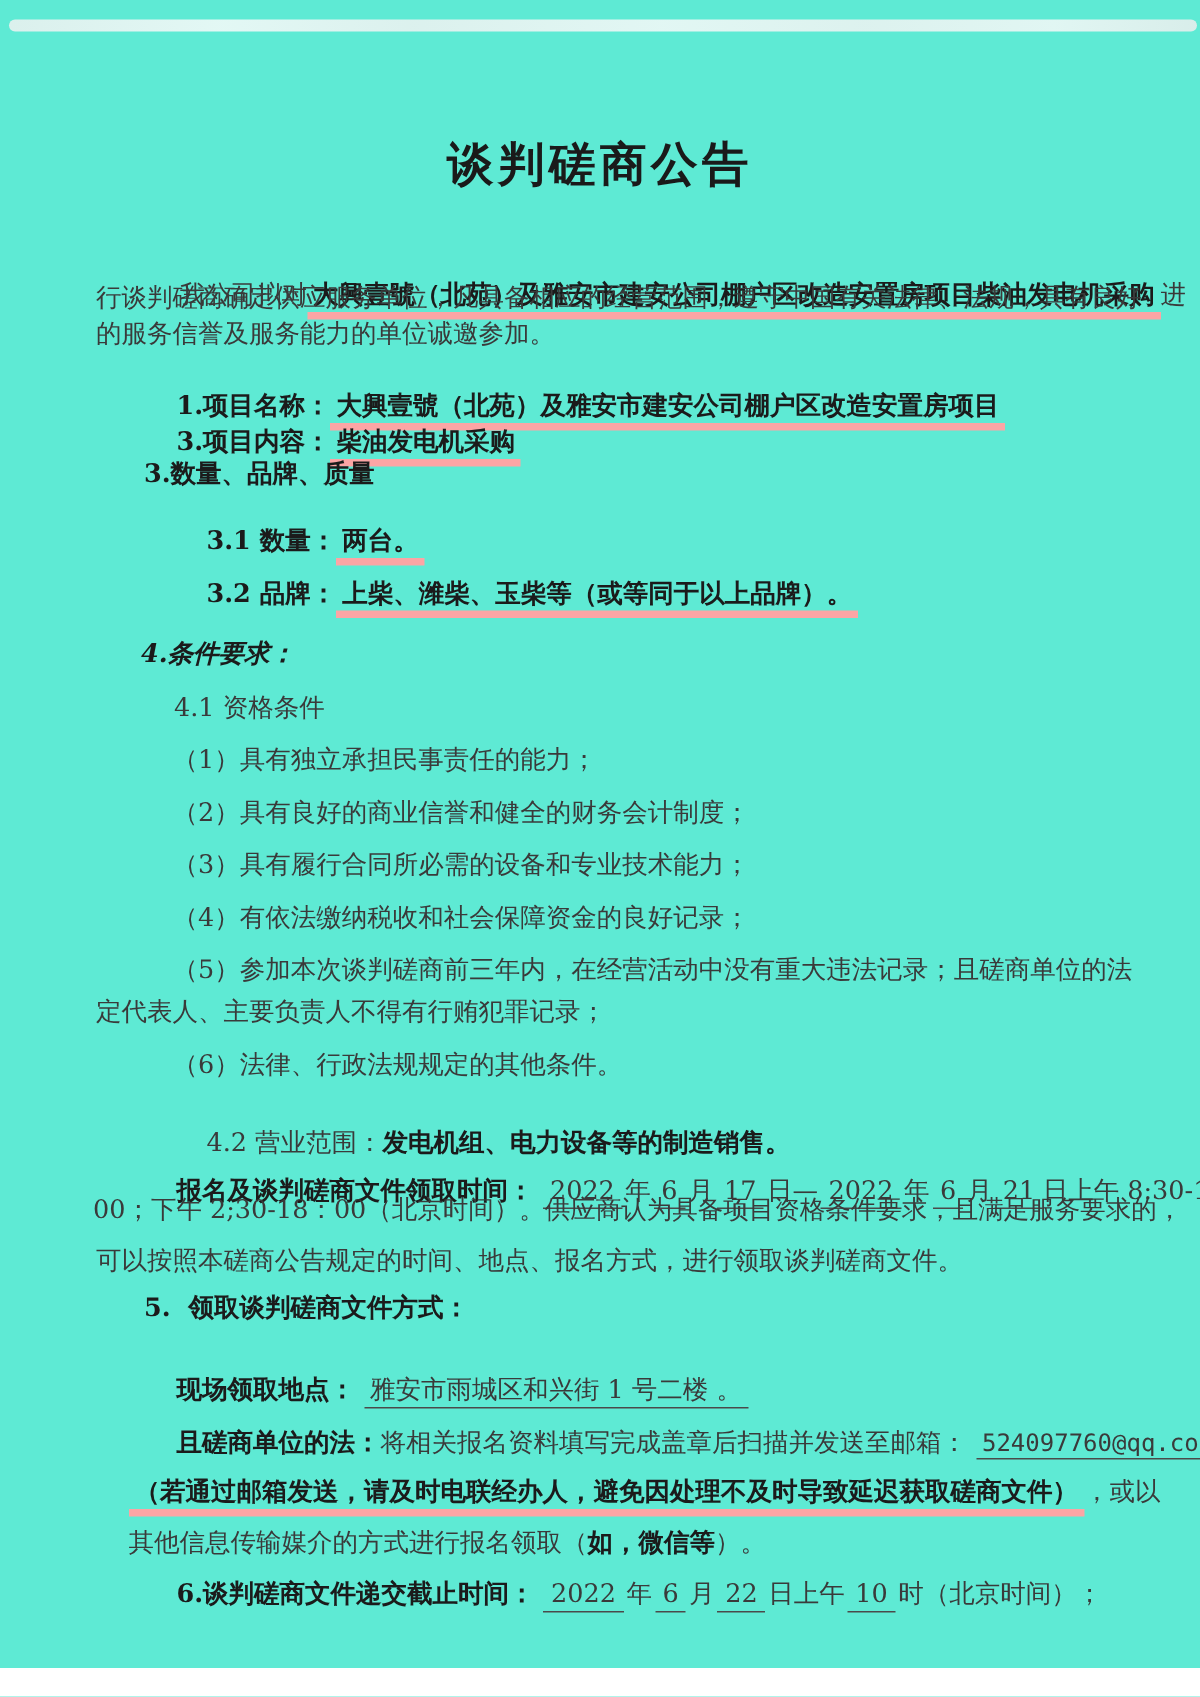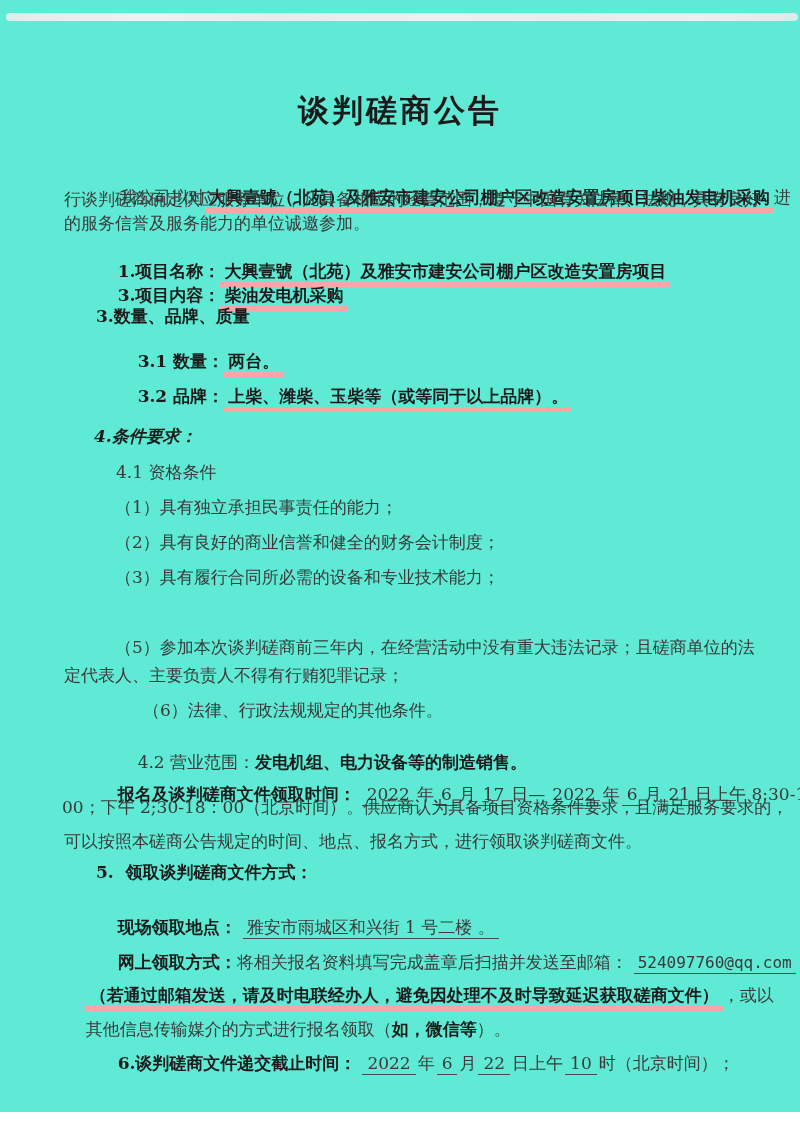--- a/index.html
+++ b/index.html
@@ -62,39 +62,40 @@
   </div>
   <div class="line" style="left:116px;top:363px;">
     <span class="b">3.2 品牌：</span><span class="b u">上柴、潍柴、玉柴等（或等同于以上品牌）。</span>
   </div>
 
   <div class="line b" style="left:94px;top:425px;font-style:italic;">4.条件要求：</div>
   <div class="line" style="left:116px;top:461px;">4.1 资格条件</div>
   <div class="line" style="left:115px;top:496px;">（1）具有独立承担民事责任的能力；</div>
   <div class="line" style="left:115px;top:531px;">（2）具有良好的商业信誉和健全的财务会计制度；</div>
   <div class="line" style="left:115px;top:566px;">（3）具有履行合同所必需的设备和专业技术能力；</div>
+  <div class="line" style="left:115px;top:601px;">（4）有依法缴纳税收和社会保障资金的良好记录；</div>
   <div class="line" style="left:115px;top:636px;">（5）参加本次谈判磋商前三年内，在经营活动中没有重大违法记录；且磋商单位的法</div>
   <div class="line" style="left:64px;top:664px;">定代表人、主要负责人不得有行贿犯罪记录；</div>
-  <div class="line" style="left:115px;top:699px;margin-left:28px;">（6）法律、行政法规规定的其他条件。</div>
+  <div class="line" style="left:115px;top:699px;">（6）法律、行政法规规定的其他条件。</div>
   <div class="line" style="left:116px;top:729px;">
     <span>4.2 营业范围：</span><span class="b">发电机组、电力设备等的制造销售。</span>
   </div>
 
   <div class="line" style="left:96px;top:761px;">
     <span class="b">报名及谈判磋商文件领取时间：</span><span class="num gap-l">2022</span><span class="unit">年</span><span class="num">6</span><span class="unit">月</span><span class="num">17</span><span class="unit">日—</span><span class="num">2022</span><span class="unit">年</span><span class="num">6</span><span class="unit">月</span><span class="num">21</span><span>日上午 8:30-12：</span>
   </div>
   <div class="line" style="left:62px;top:796px;">00；下午 2;30-18：00（北京时间）。供应商认为具备项目资格条件要求，且满足服务要求的，</div>
   <div class="line" style="left:64px;top:830px;">可以按照本磋商公告规定的时间、地点、报名方式，进行领取谈判磋商文件。</div>
 
   <div class="line b" style="left:96px;top:861px;">5.  领取谈判磋商文件方式：</div>
   <div class="line" style="left:96px;top:894px;">
     <span class="b">现场领取地点：</span><span class="ut gap-l">雅安市雨城区和兴街 1 号二楼 。</span>
   </div>
   <div class="line" style="left:96px;top:929px;">
-    <span class="b">网上领取方式：</span><span>将相关报名资料填写完成盖章后扫描并发送至邮箱：</span><span class="ut mono-email gap-l">524097760@qq.com</span>
+    <span class="b">且磋商单位的法：</span><span>将相关报名资料填写完成盖章后扫描并发送至邮箱：</span><span class="ut mono-email gap-l">524097760@qq.com</span>
   </div>
   <div class="line" style="left:64px;top:996px;">
     <span>其他信息传输媒介的方式进行报名领取（</span><span class="b">如，微信等</span><span>）。</span>
   </div>
   <div class="line" style="left:64px;top:962px;">
     <span class="b u">（若通过邮箱发送，请及时电联经办人，避免因处理不及时导致延迟获取磋商文件）</span><span>，或以</span>
   </div>
 
   <div class="line" style="left:96px;top:1030px;">
     <span class="b">6.谈判磋商文件递交截止时间：</span><span class="num gap-l">2022</span><span class="unit">年</span><span class="num">6</span><span class="unit">月</span><span class="num">22</span><span class="unit">日上午</span><span class="num">10</span><span class="unit">时（北京时间）；</span>

